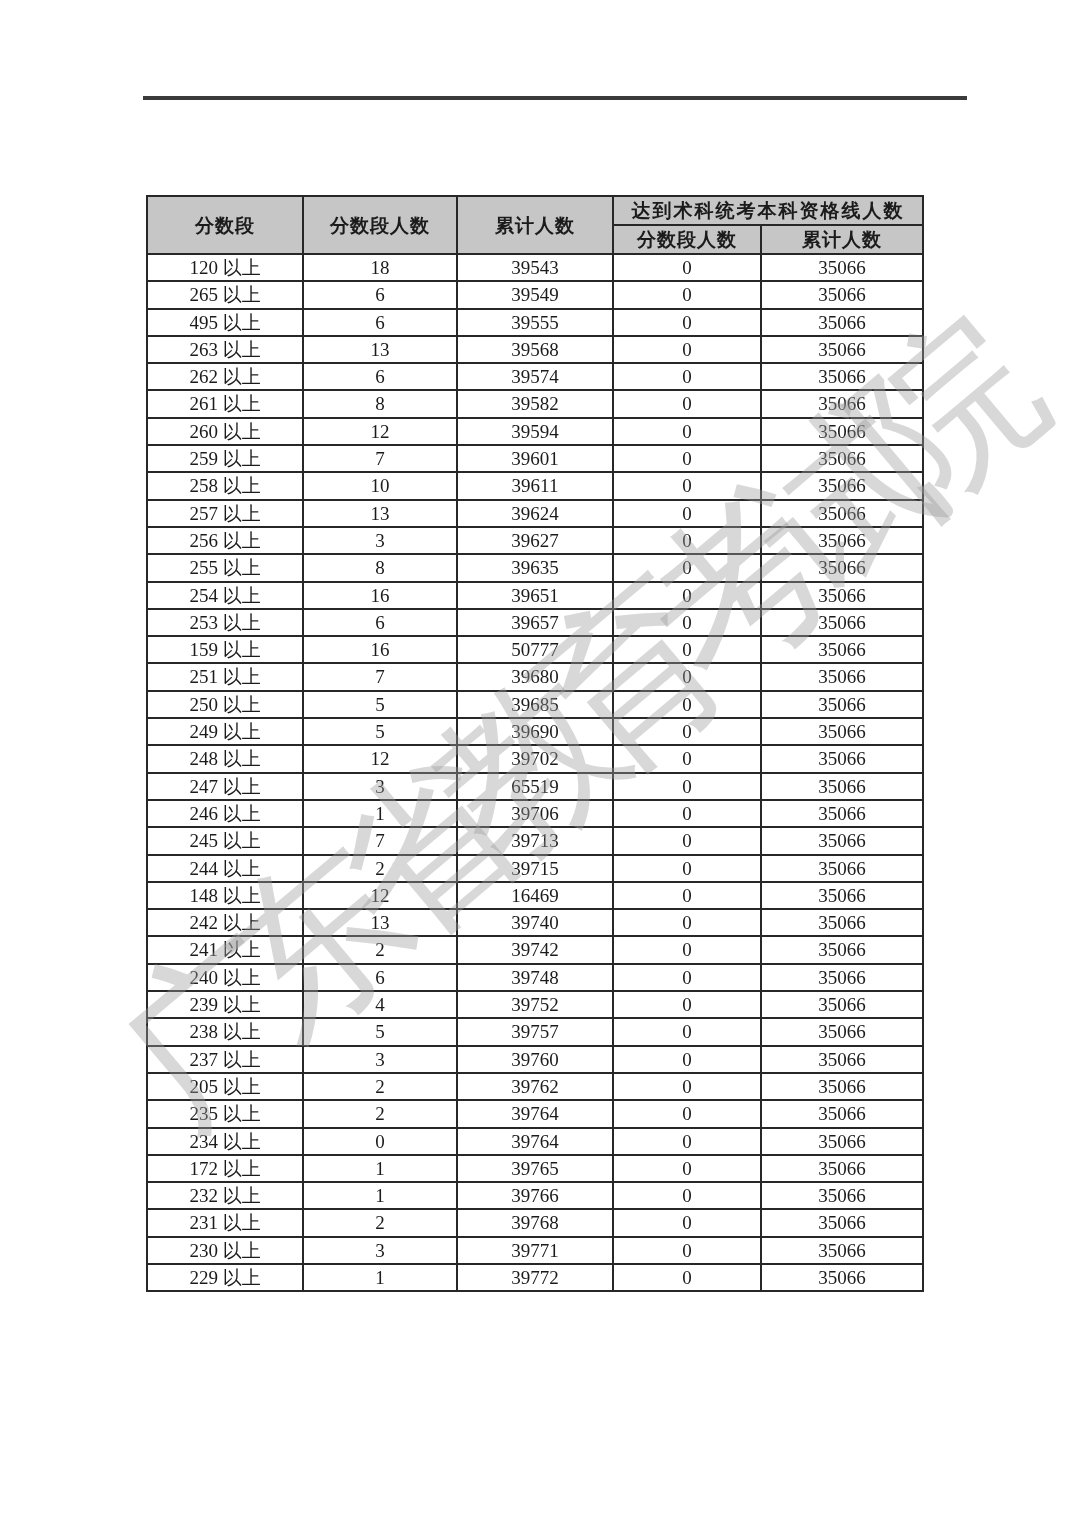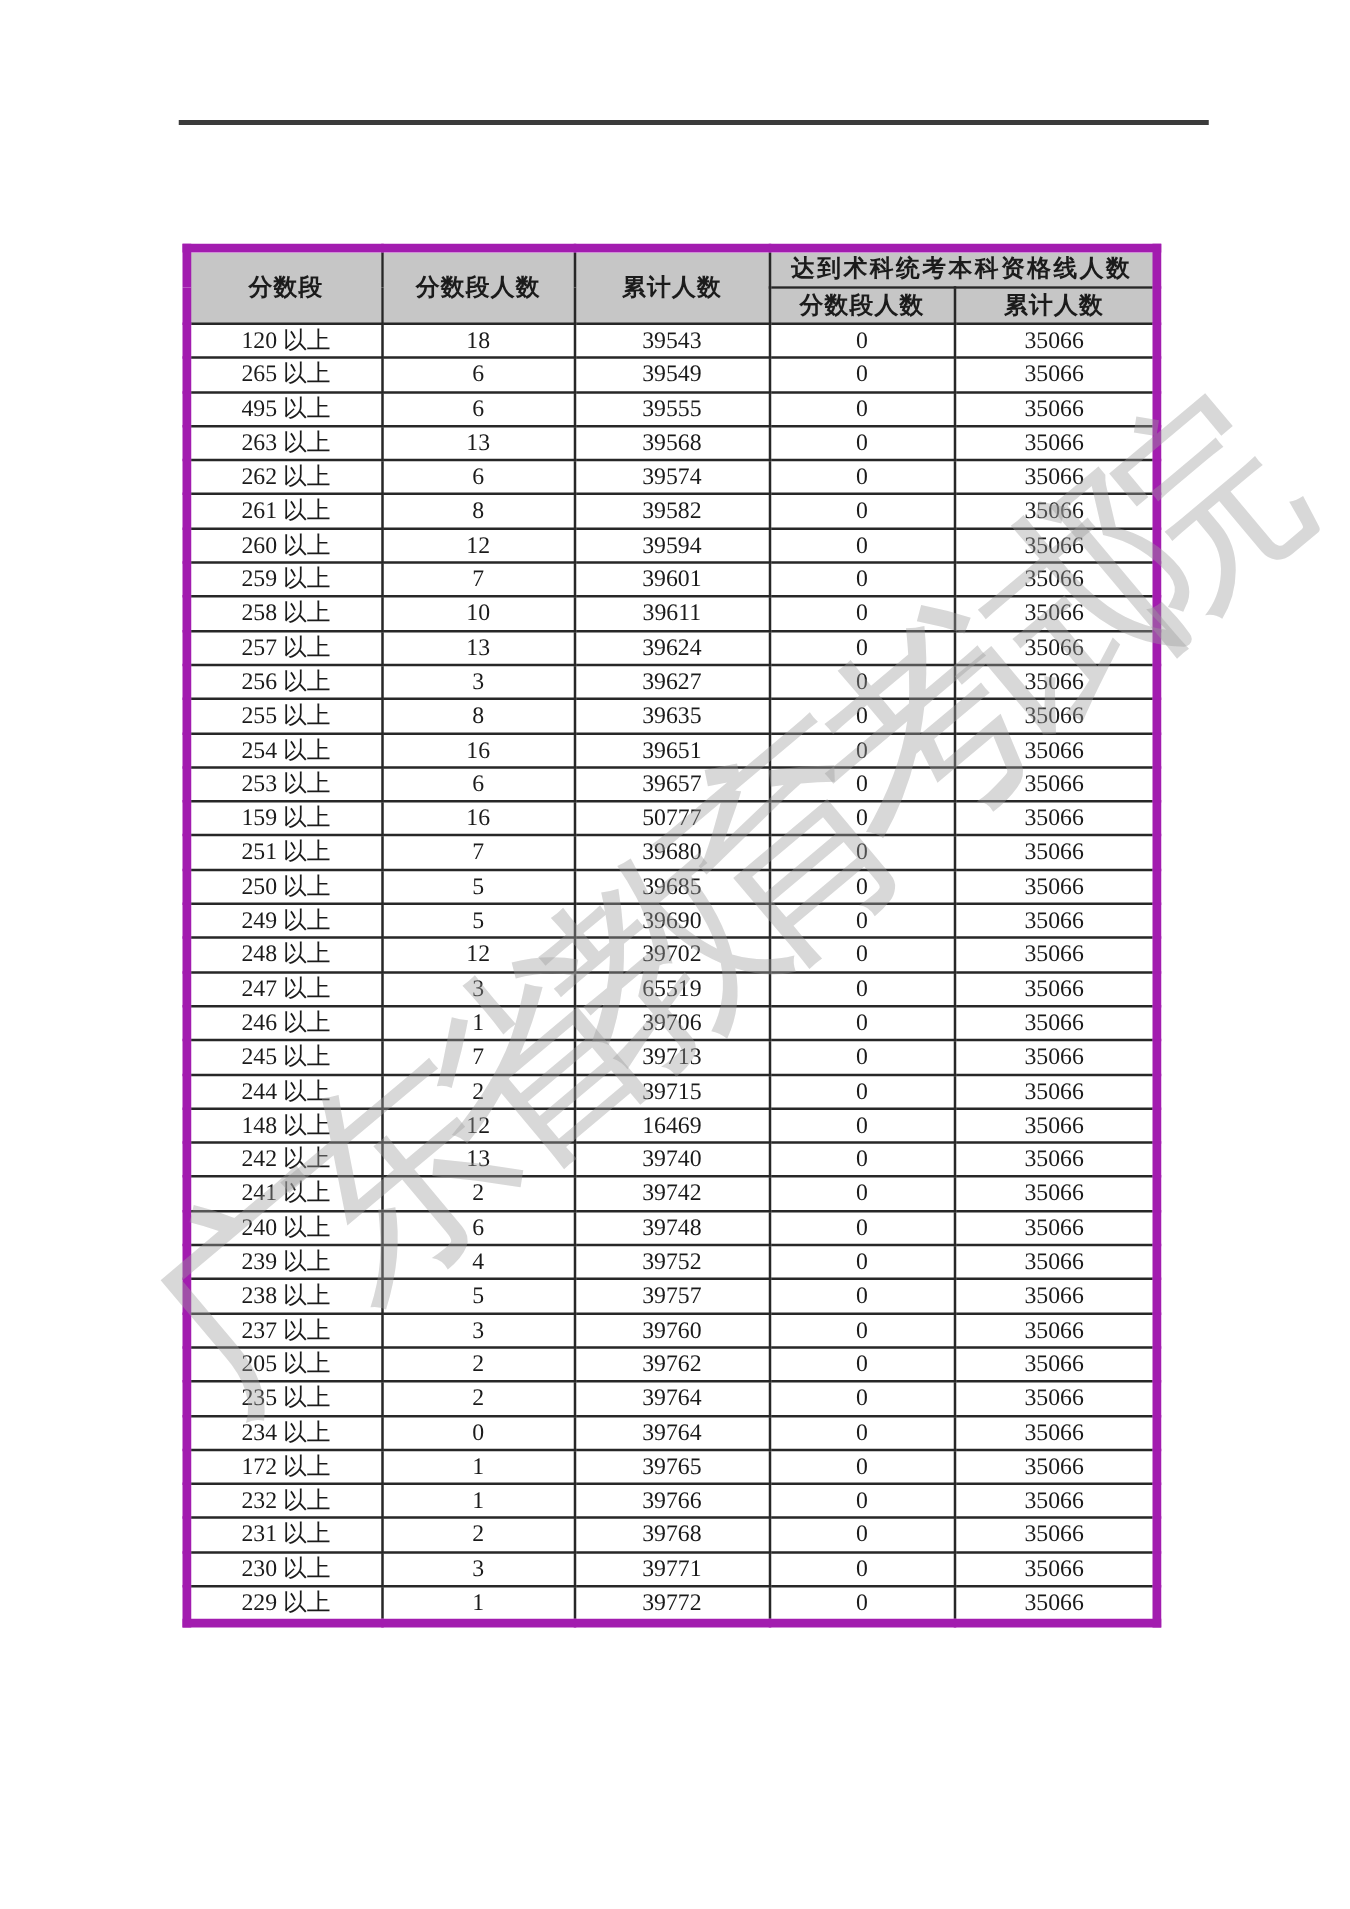--- a/index.html
+++ b/index.html
@@ -30,21 +30,21 @@
     z-index: 1;
   }
   .score-table th, .score-table td {
     border: 2px solid #272727;
     text-align: center;
     vertical-align: middle;
     padding: 0;
     overflow: hidden;
     white-space: nowrap;
   }
-  .score-table { border: 7px solid #a21caf; padding-left: 20px; }
+  .score-table { border: 2px solid #a21caf; padding-left: 20px; }
   .score-table thead th {
     background: #c6c6c6;
     height: 27px;
     line-height: 27px;
     font-size: 19px;
     font-weight: 700;
     letter-spacing: 1px;
   }
   .score-table thead th.group-th { letter-spacing: 2px; }
   .score-table tbody td {

